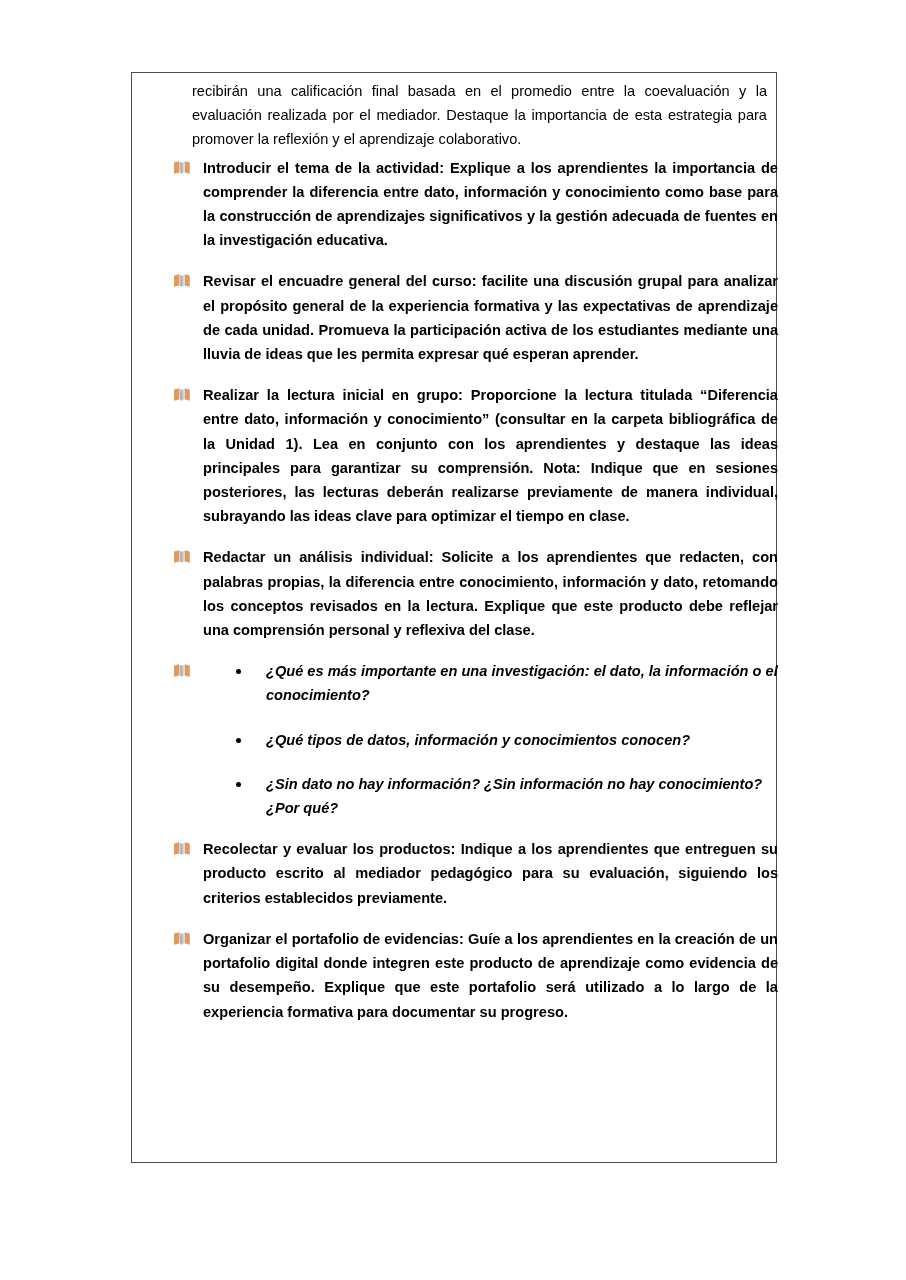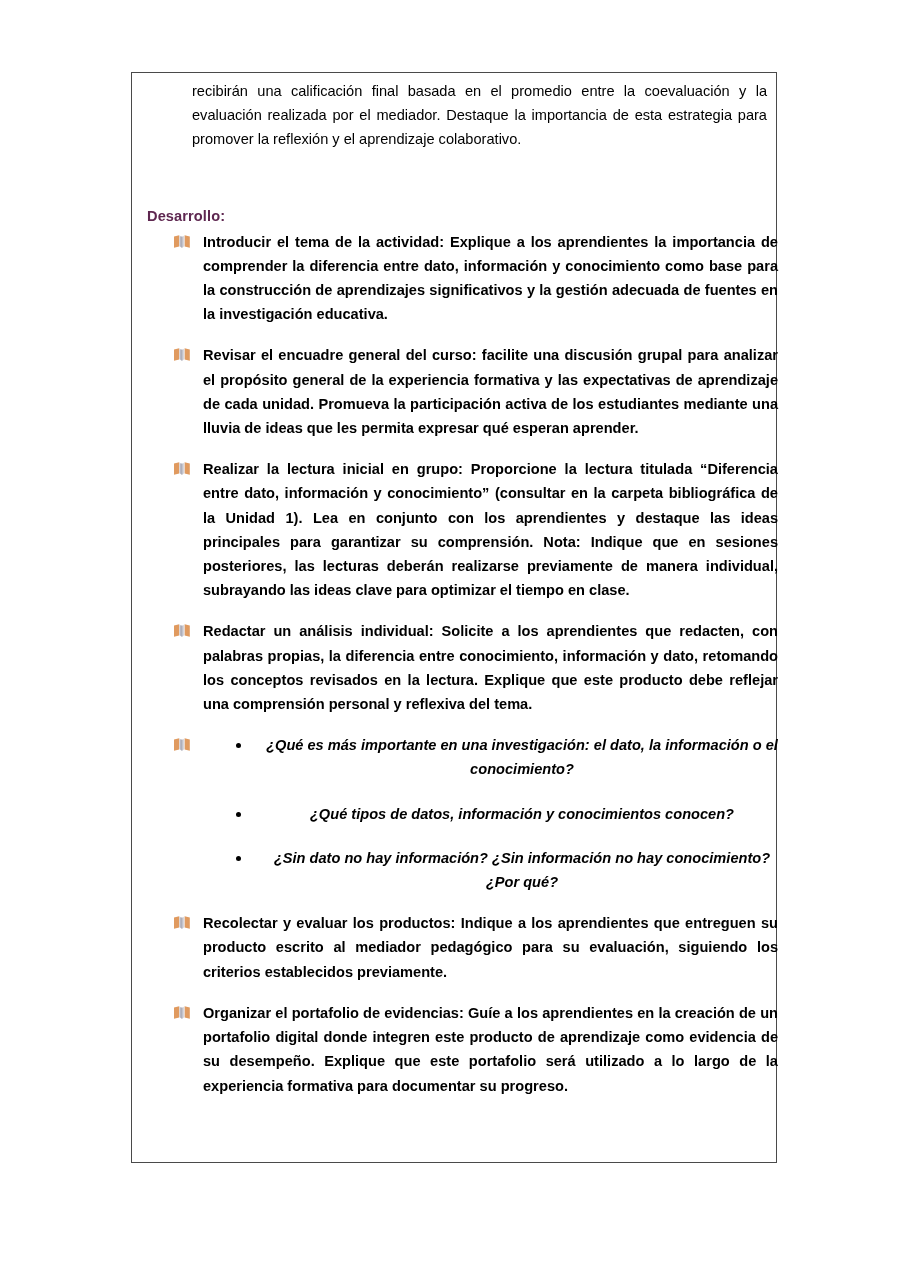--- a/index.html
+++ b/index.html
@@ -120,39 +120,38 @@
     background: #000000;
     border-radius: 50%;
     display: block;
   }
   .question-item .q-text {
     display: block;
     width: 512px;
     font-size: 14.6px;
     line-height: 24.2px;
     font-style: italic;
-    text-align: center;
+    text-align: left;
     color: #000000;
   }
 
   .nested-block {
     margin-top: 2px;
   }
 </style>
 </head>
 <body>
 
 <div class="page">
 
   <div class="table-cell">
     <div class="cell-inner">
 
       <p class="intro-para">recibirán una calificación final basada en el promedio entre la coevaluación y la evaluación realizada por el mediador. Destaque la importancia de esta estrategia para promover la reflexión y el aprendizaje colaborativo.</p>
 
-      <div class="section-heading">Desarrollo:</div>
 
       <ul class="book-list">
 
         <li class="book-item">
           <span class="book-icon">
             <svg viewBox="0 0 18 15" width="18" height="15" aria-hidden="true">
               <path d="M1 2.5 L6.2 1.2 L6.2 12.6 L1 13.8 Z" fill="#e09a5f"></path>
               <path d="M16.8 2.5 L11.6 1.2 L11.6 12.6 L16.8 13.8 Z" fill="#e09a5f"></path>
               <path d="M6.6 1.4 L8.4 3.0 L8.4 13.4 L6.6 12.3 Z" fill="#b8b8c4"></path>
               <path d="M11.2 1.4 L9.4 3.0 L9.4 13.4 L11.2 12.3 Z" fill="#d5d5dd"></path>
@@ -191,21 +190,21 @@
         <li class="book-item">
           <span class="book-icon">
             <svg viewBox="0 0 18 15" width="18" height="15" aria-hidden="true">
               <path d="M1 2.5 L6.2 1.2 L6.2 12.6 L1 13.8 Z" fill="#e09a5f"></path>
               <path d="M16.8 2.5 L11.6 1.2 L11.6 12.6 L16.8 13.8 Z" fill="#e09a5f"></path>
               <path d="M6.6 1.4 L8.4 3.0 L8.4 13.4 L6.6 12.3 Z" fill="#b8b8c4"></path>
               <path d="M11.2 1.4 L9.4 3.0 L9.4 13.4 L11.2 12.3 Z" fill="#d5d5dd"></path>
               <rect x="8.4" y="2.4" width="1.0" height="11.2" fill="#8e8e9c"></rect>
             </svg>
           </span>
-          <span class="item-text">Redactar un análisis individual: Solicite a los aprendientes que redacten, con palabras propias, la diferencia entre conocimiento, información y dato, retomando los conceptos revisados en la lectura. Explique que este producto debe reflejar una comprensión personal y reflexiva del tema.</span>
+          <span class="item-text">Redactar un análisis individual: Solicite a los aprendientes que redacten, con palabras propias, la diferencia entre conocimiento, información y dato, retomando los conceptos revisados en la lectura. Explique que este producto debe reflejar una comprensión personal y reflexiva del clase.</span>
         </li>
 
         <li class="book-item">
           <span class="book-icon">
             <svg viewBox="0 0 18 15" width="18" height="15" aria-hidden="true">
               <path d="M1 2.5 L6.2 1.2 L6.2 12.6 L1 13.8 Z" fill="#e09a5f"></path>
               <path d="M16.8 2.5 L11.6 1.2 L11.6 12.6 L16.8 13.8 Z" fill="#e09a5f"></path>
               <path d="M6.6 1.4 L8.4 3.0 L8.4 13.4 L6.6 12.3 Z" fill="#b8b8c4"></path>
               <path d="M11.2 1.4 L9.4 3.0 L9.4 13.4 L11.2 12.3 Z" fill="#d5d5dd"></path>
               <rect x="8.4" y="2.4" width="1.0" height="11.2" fill="#8e8e9c"></rect>

